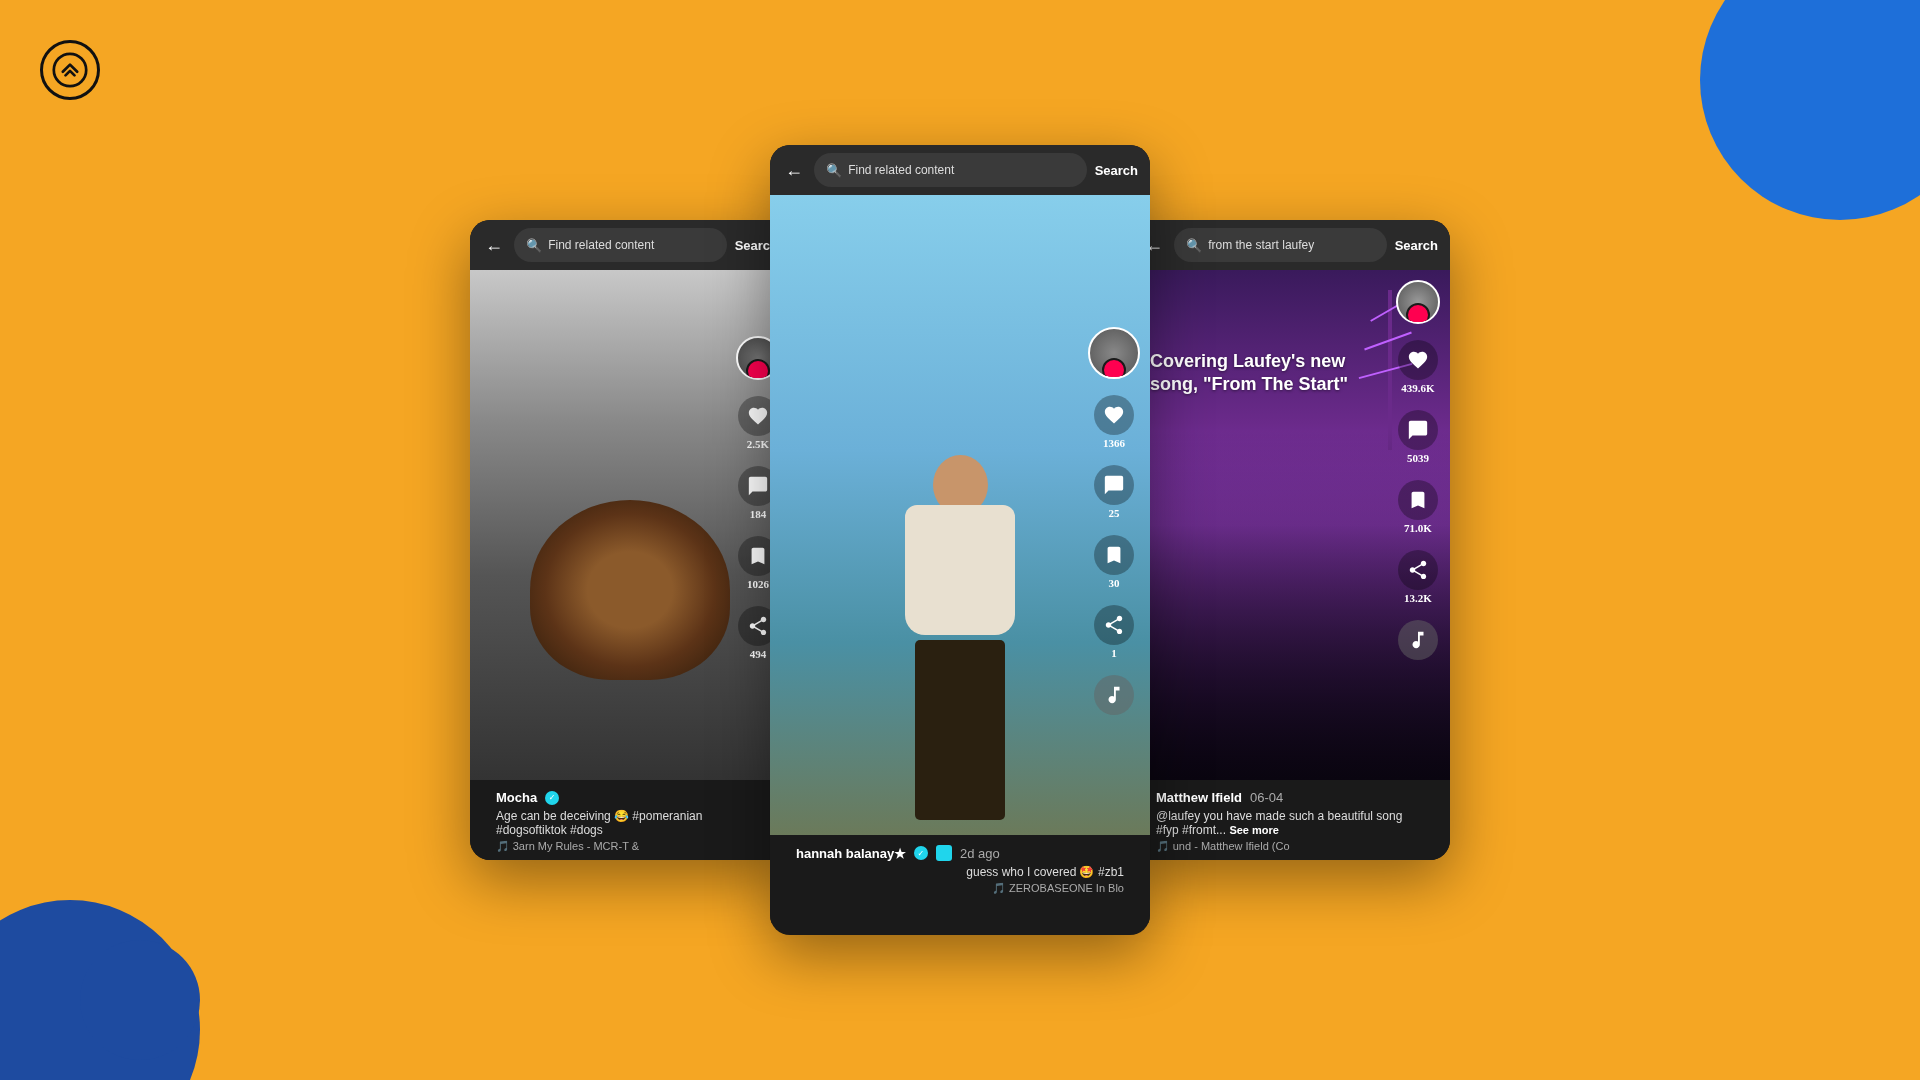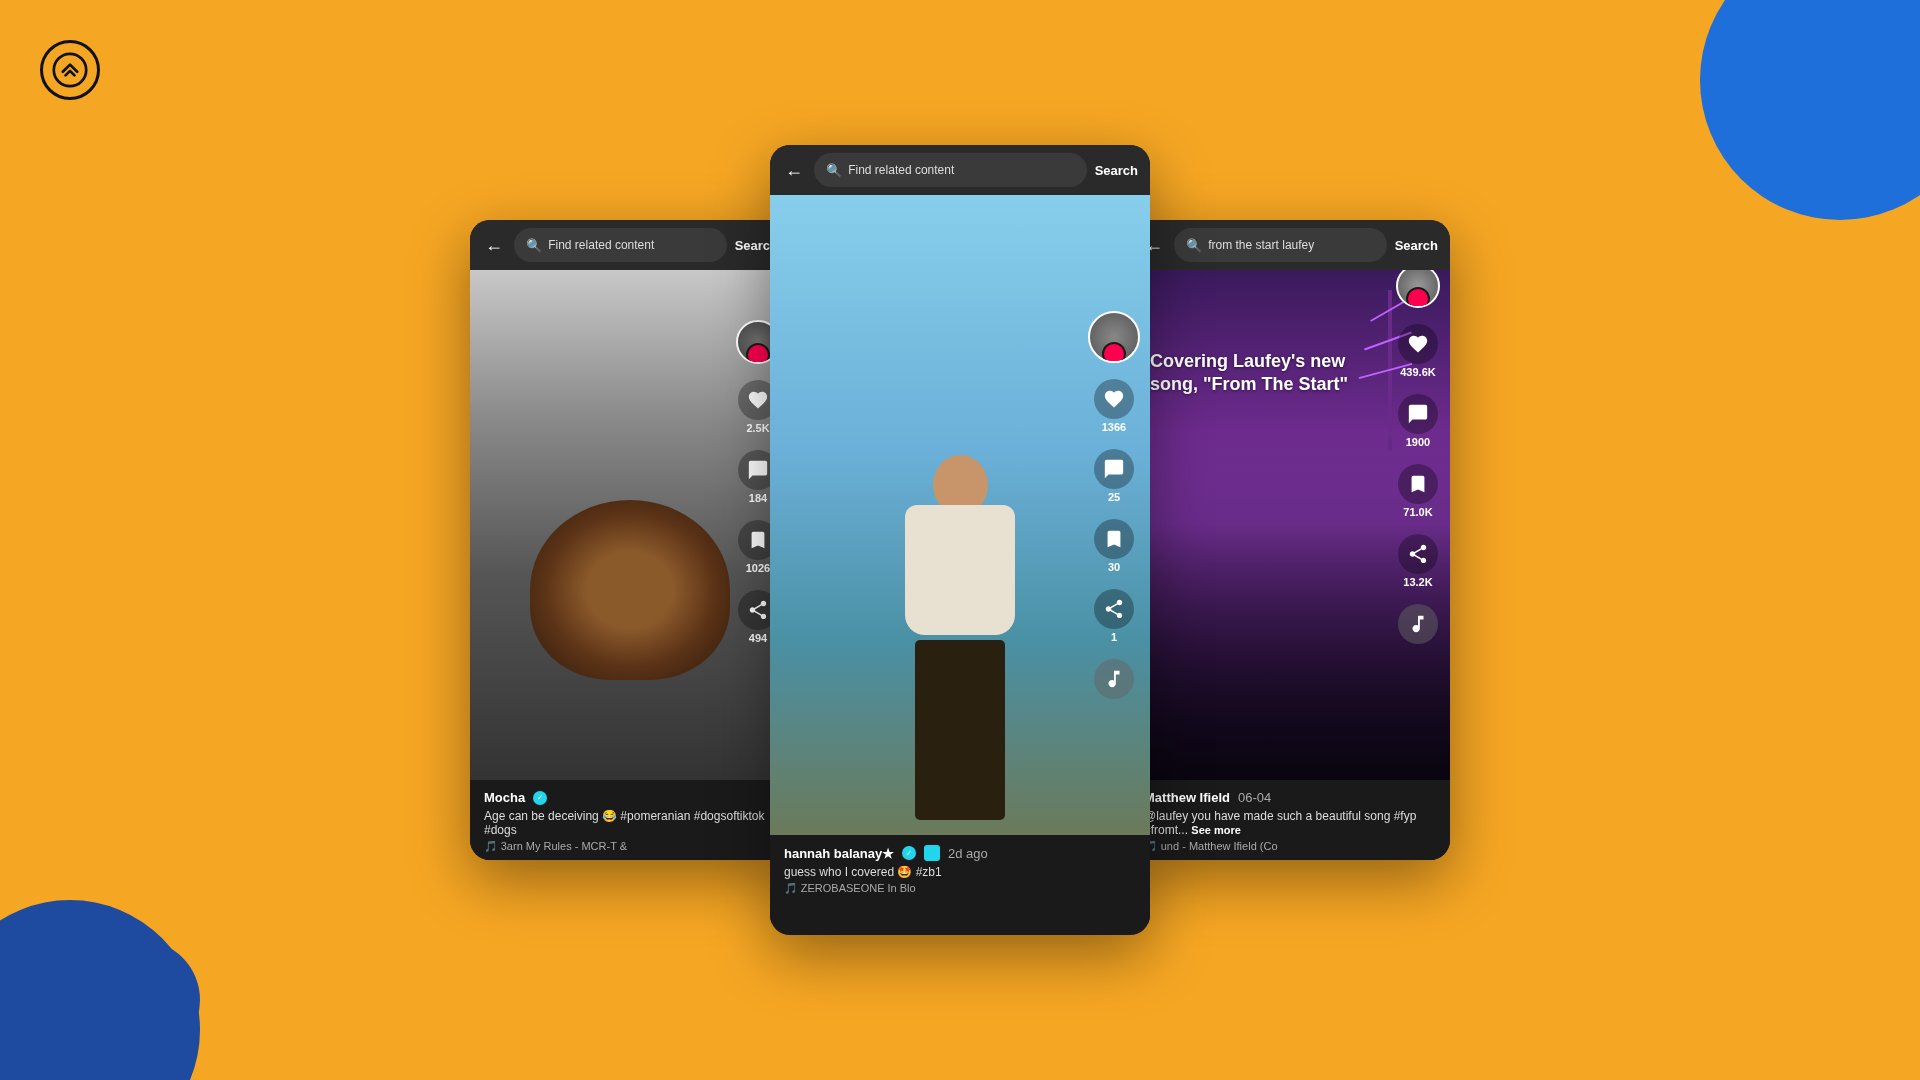--- a/index.html
+++ b/index.html
@@ -252,25 +252,26 @@
       font-weight: 700;
       color: #fff;
       line-height: 1.3;
       text-shadow: 0 1px 3px rgba(0,0,0,0.5);
     }
 
     
     .interaction-sidebar {
       position: absolute;
       right: 10px;
-      bottom: 136px;
+      bottom: 120px;
       display: flex;
       flex-direction: column;
       align-items: center;
       gap: 16px;
+      font-family: Liberation Serif, serif;
     }
 
     .interaction-item {
       display: flex;
       flex-direction: column;
       align-items: center;
       gap: 2px;
     }
 
     .avatar-circle {
@@ -329,25 +330,25 @@
     .interact-count {
       font-size: 11px;
       color: #fff;
       font-weight: 600;
       text-align: center;
     }
 
     
     .phone-bottom {
       background: #1a1a1a;
-      padding: 10px 14px;
+      padding: 10px 26px;
       position: relative;
     }
     .phone-left .phone-bottom { height: 80px; }
-    .phone-center .phone-bottom { height: 88px; }
+    .phone-center .phone-bottom { height: 88px; text-align: right; }
     .phone-right .phone-bottom { height: 80px; }
 
     .user-info {
       display: flex;
       align-items: center;
       gap: 8px;
       margin-bottom: 4px;
     }
     .username {
       font-size: 13px;
@@ -604,21 +605,21 @@
               </svg>
           </div>
           <span class="interact-count">439.6K</span>
         </div>
         <div class="interaction-item">
           <div class="interact-icon">
             <svg viewBox="0 0 24 24">
                 <path d="M20 2H4c-1.1 0-2 .9-2 2v18l4-4h14c1.1 0 2-.9 2-2V4c0-1.1-.9-2-2-2z"></path>
               </svg>
           </div>
-          <span class="interact-count">1900</span>
+          <span class="interact-count">5039</span>
         </div>
         <div class="interaction-item">
           <div class="interact-icon">
             <svg viewBox="0 0 24 24">
                 <path d="M17 3H7c-1.1 0-2 .9-2 2v16l7-3 7 3V5c0-1.1-.9-2-2-2z"></path>
               </svg>
           </div>
           <span class="interact-count">71.0K</span>
         </div>
         <div class="interaction-item">

